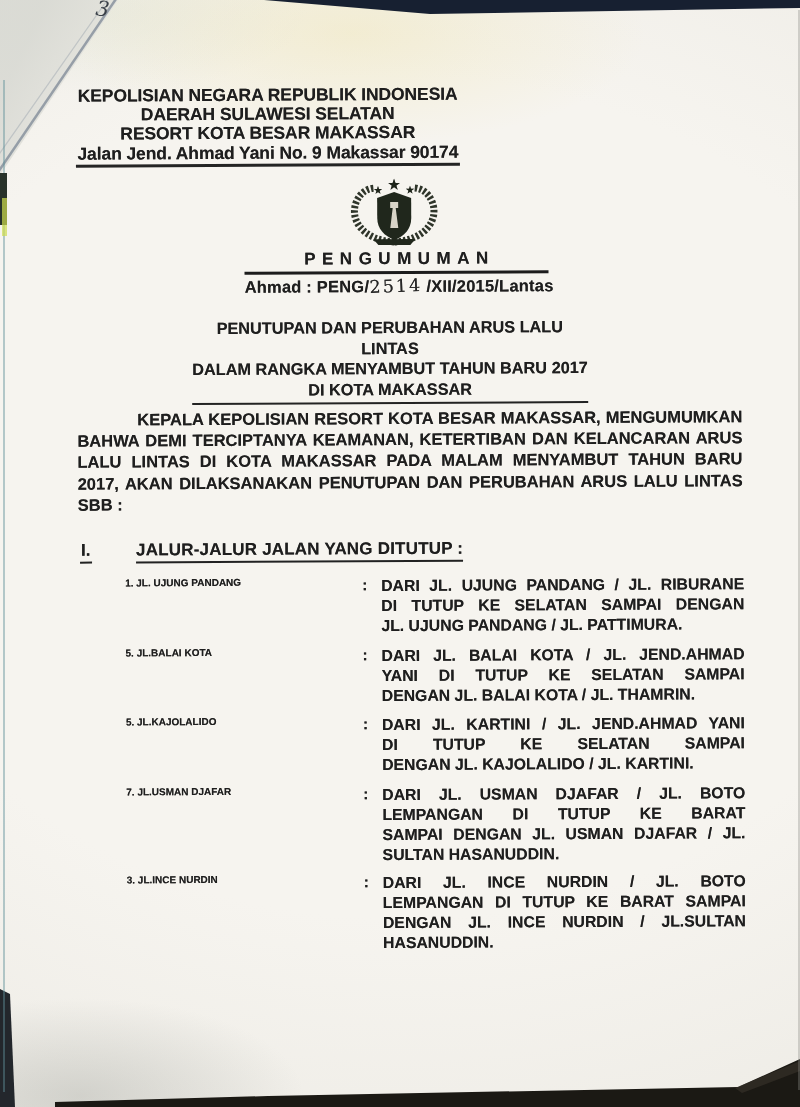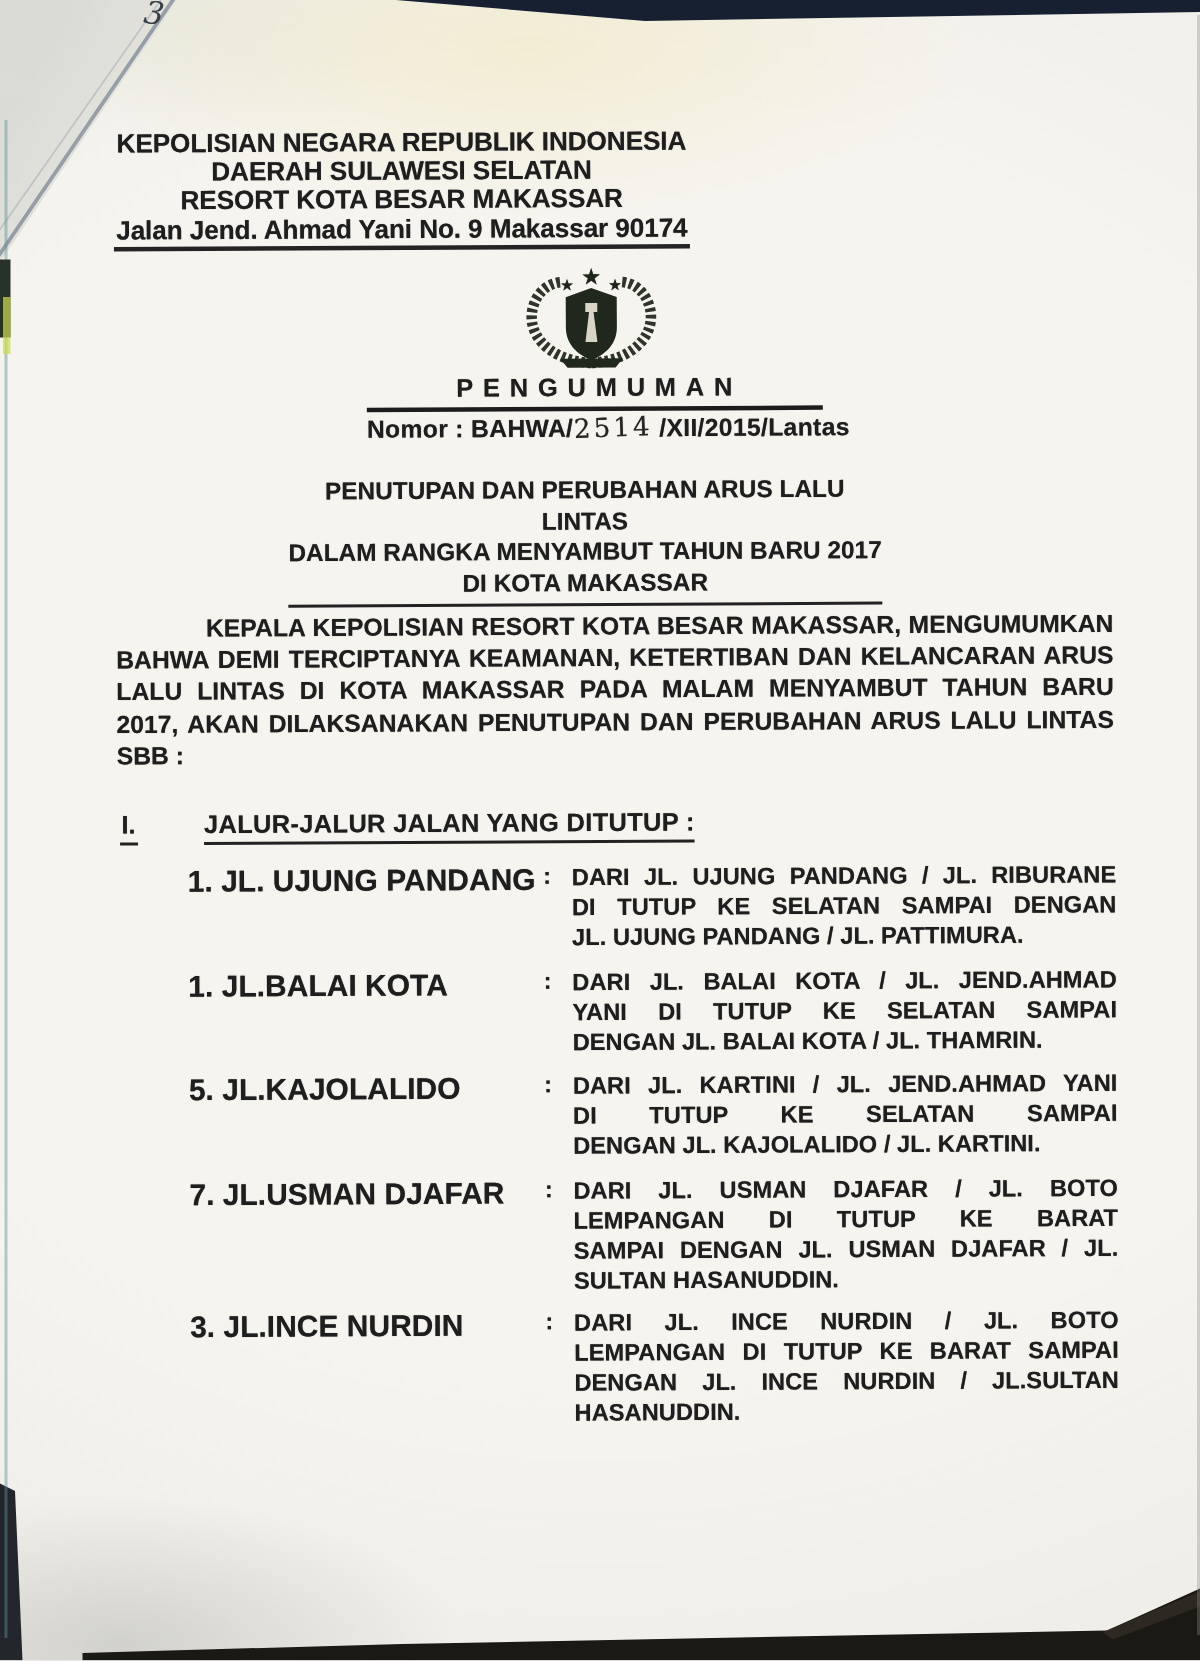--- a/index.html
+++ b/index.html
@@ -47,21 +47,21 @@
   .intro{position:absolute;left:78px;top:408px;width:665px;font-size:16.5px;line-height:21.2px;}
   .pline{text-align:justify;text-align-last:justify;white-space:normal;}
   .pline.first{text-indent:60px;}
   .pline.last{text-align-last:left;}
   .sec-num{position:absolute;left:80px;top:539px;font-size:17px;
     border-bottom:2.5px solid #222;padding:0 2px 1px 1px;}
   .sec-head{position:absolute;left:136px;top:539px;font-size:17px;
     border-bottom:2.5px solid #222;padding-bottom:1px;letter-spacing:0.2px;}
   #route-items{position:absolute;inset:0;}
   .item-row{position:absolute;left:0;width:800px;}
-  .item-label{position:absolute;left:125px;top:0;font-size:20px;white-space:nowrap;}
+  .item-label{position:absolute;left:125px;top:0;font-size:10px;white-space:nowrap;}
   .item-colon{position:absolute;left:362px;top:0;font-size:15.5px;}
   .item-desc{position:absolute;left:381px;top:0;width:363px;font-size:15.8px;line-height:20px;}
   .jline{text-align:justify;text-align-last:justify;}
   .jline.last{text-align-last:left;}
 </style>
 </head>
 <body>
 
 <div id="page">
 
@@ -101,21 +101,21 @@
         <path d="M59,66 C28,64 14,44 21,26 C25,16 33,12 40,12" fill="none" stroke="#1d2419" stroke-width="7" stroke-dasharray="2.5 2" opacity="0.92"></path>
         <path d="M59,66 C90,64 104,44 97,26 C93,16 85,12 78,12" fill="none" stroke="#1d2419" stroke-width="7" stroke-dasharray="2.5 2" opacity="0.92"></path>
         <path d="M59,16 L76,22 L76,42 C76,53 69,60 59,64 C49,60 42,53 42,42 L42,22 Z" fill="#20271c"></path>
         <path d="M55,26 h8 v6 h-2.5 l2.5,20 h-8 l2.5,-20 h-2.5 Z" fill="#ece8da" opacity="0.9"></path>
         <path d="M38,63 h42 l-5,6 h-32 Z" fill="#20271c"></path>
       </svg>
     </div>
 
     <div class="announce">
       <div class="announce-title">PENGUMUMAN</div>
-      <div class="announce-no"><span>Nomor  : BAHWA/</span><span class="hand">2514</span><span> /XII/2015/Lantas</span></div>
+      <div class="announce-no"><span>Ahmad  : PENG/</span><span class="hand">2514</span><span> /XII/2015/Lantas</span></div>
     </div>
 
     <div class="subject">
       <div>PENUTUPAN DAN PERUBAHAN ARUS LALU LINTAS</div>
       <div>DALAM RANGKA  MENYAMBUT TAHUN BARU 2017</div>
       <div>DI KOTA MAKASSAR</div>
     </div>
 
     <div class="intro" id="intro-paragraph">
         <div class="pline first">KEPALA KEPOLISIAN RESORT KOTA BESAR MAKASSAR, MENGUMUMKAN</div>
@@ -132,21 +132,21 @@
         <div class="item-row" style="top: 576px;">
           <div class="item-label">1. JL. UJUNG PANDANG</div>
           <div class="item-colon">:</div>
           <div class="item-desc">
             <div class="jline">DARI JL. UJUNG PANDANG / JL. RIBURANE</div>
             <div class="jline">DI TUTUP KE SELATAN SAMPAI DENGAN</div>
             <div class="jline last">JL. UJUNG PANDANG / JL. PATTIMURA.</div>
           </div>
         </div>
         <div class="item-row" style="top: 646px;">
-          <div class="item-label">1. JL.BALAI KOTA</div>
+          <div class="item-label">5. JL.BALAI KOTA</div>
           <div class="item-colon">:</div>
           <div class="item-desc">
             <div class="jline">DARI JL. BALAI KOTA / JL. JEND.AHMAD</div>
             <div class="jline">YANI DI TUTUP KE SELATAN SAMPAI</div>
             <div class="jline last">DENGAN JL. BALAI KOTA / JL. THAMRIN.</div>
           </div>
         </div>
         <div class="item-row" style="top: 715px;">
           <div class="item-label">5. JL.KAJOLALIDO</div>
           <div class="item-colon">:</div>

